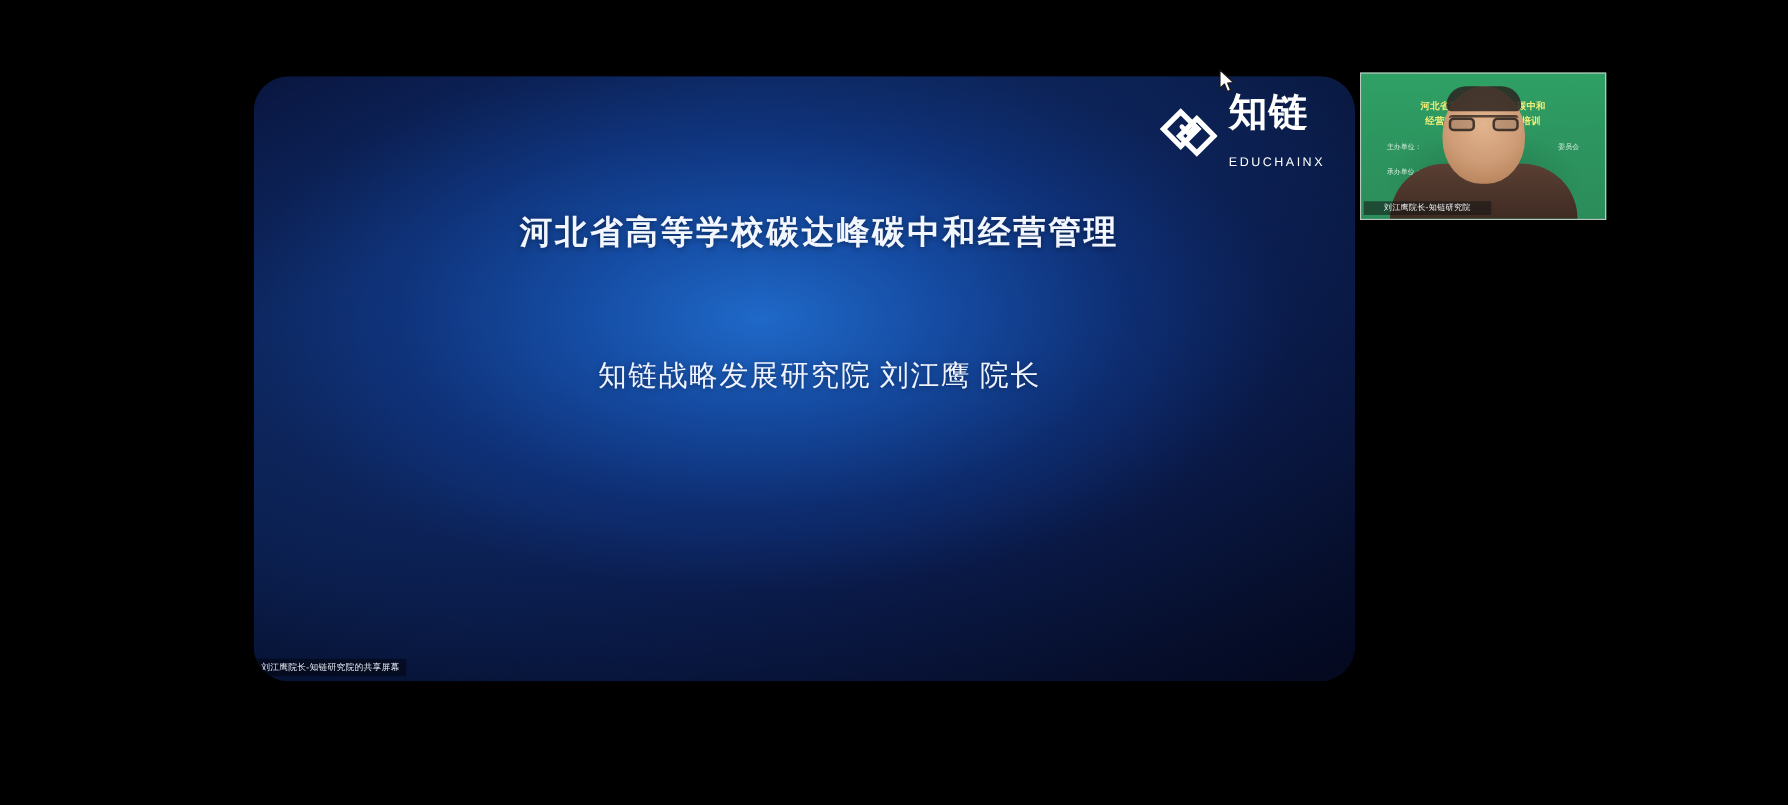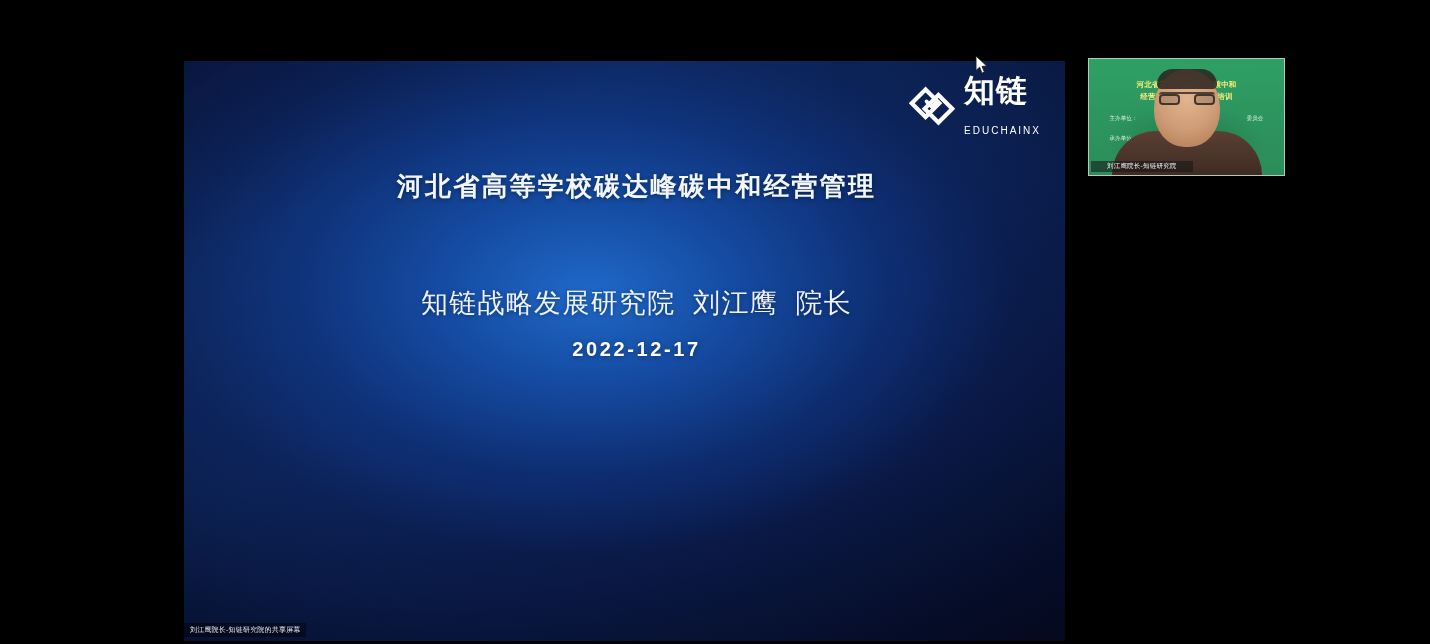--- a/index.html
+++ b/index.html
@@ -18,38 +18,39 @@
   
   #meeting-stage {
     position: absolute;
     inset: 0;
     background: #000000;
   }
 
   
   #shared-screen {
     position: absolute;
-    left: 184px;
+    left: 203px;
     top: 61px;
     width: 881px;
-    height: 580px;
+    height: 484px;
     overflow: hidden;
     background:
       radial-gradient(ellipse 62% 58% at 46% 40%,
         rgba(32,108,205,0.95) 0%,
         rgba(22,82,175,0.80) 28%,
         rgba(14,52,130,0.55) 55%,
         rgba(10,28,85,0.18) 78%,
         rgba(8,18,62,0) 100%),
       linear-gradient(155deg,
         #0d1f55 0%,
         #10306e 22%,
         #0f2a66 46%,
         #0b1c4c 72%,
         #08102f 100%);
+    border-radius: 28px;
   }
   
   #slide-vignette {
     position: absolute;
     inset: 0;
     background: radial-gradient(ellipse 78% 74% at 46% 42%,
       rgba(0,0,0,0) 46%,
       rgba(3,8,30,0.30) 74%,
       rgba(2,5,22,0.62) 100%);
     pointer-events: none;
@@ -110,22 +111,22 @@
     color: #ffffff;
     font-family: "DejaVu Sans", "Liberation Sans", sans-serif;
     font-size: 40px;
     font-weight: 700;
     letter-spacing: 1.5px;
     text-shadow: 0 2px 8px rgba(0,0,0,0.50);
   }
   #slide-presenter {
     margin-top: 78px;
     color: #eef3ff;
-    font-family: Liberation Mono, monospace;
-    font-size: 27px;
+    font-family: Liberation Serif, serif;
+    font-size: 23px;
     font-weight: 400;
     letter-spacing: 1.3px;
     text-shadow: 0 1px 5px rgba(0,0,0,0.40);
   }
   #slide-date {
     margin-top: 17px;
     color: #ffffff;
     font-size: 20px;
     font-weight: 700;
     letter-spacing: 2.6px;
@@ -302,21 +303,20 @@
       </svg>
       <div id="logo-wordmark">
         <span class="logo-cn">知链</span>
         <span class="logo-en">EDUCHAINX</span>
       </div>
     </div>
 
     <div id="slide-content">
       <div class="slide-heading-line">河北省高等学校碳达峰碳中和经营管理</div>
       <div id="slide-presenter">知链战略发展研究院 刘江鹰 院长</div>
-      <div id="slide-date">2022-12-17</div>
     </div>
 
     <div id="share-attribution">刘江鹰院长-知链研究院的共享屏幕</div>
   </div>
 
   <div id="video-tile">
     <div id="video-backdrop"></div>
 
     <div id="backdrop-banner">
       <div>河北省高等学校碳达峰碳中和</div>

